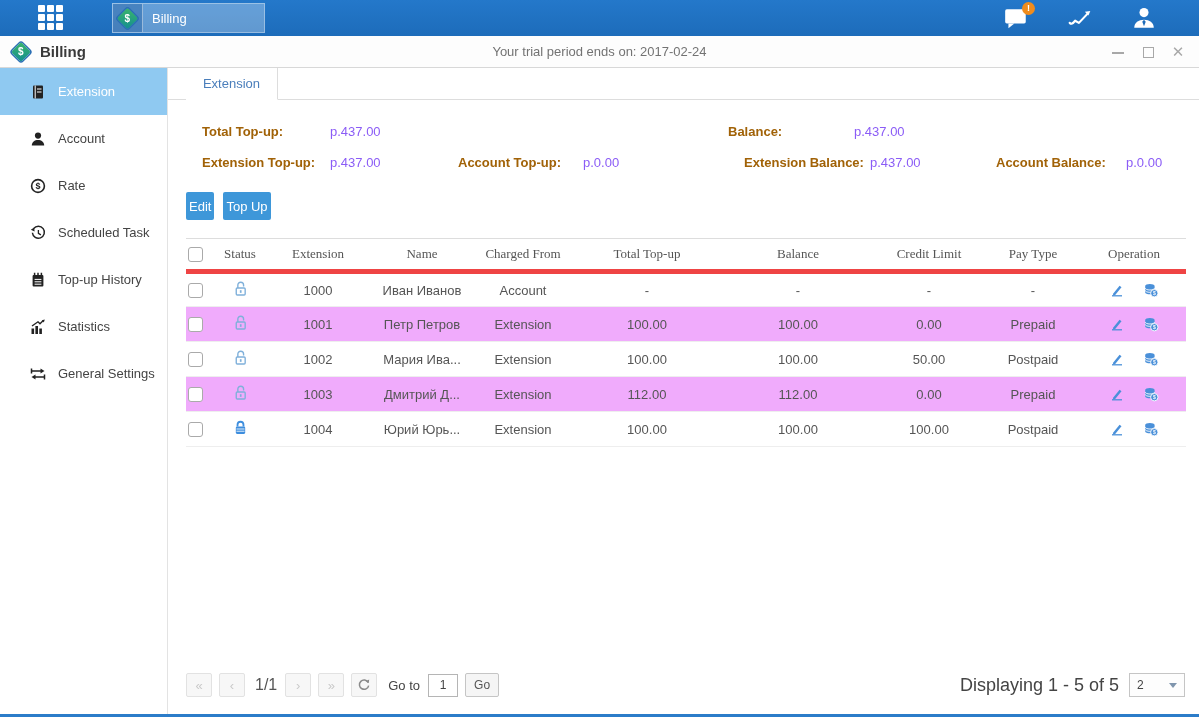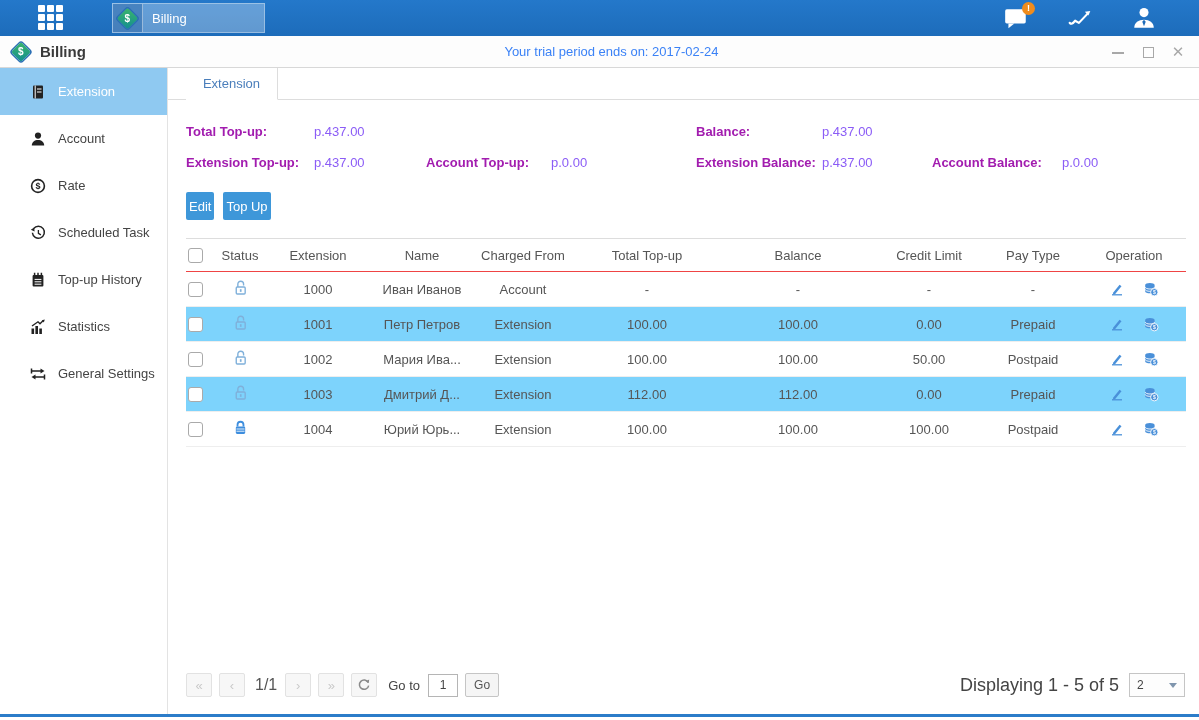--- a/index.html
+++ b/index.html
@@ -16,21 +16,21 @@
   .diamond { width:15px; height:15px; background:linear-gradient(135deg,#3ab56a,#148e91); transform:rotate(45deg); border-radius:2px; box-shadow:0 0 0 1.5px #2b6fb5; display:flex; align-items:center; justify-content:center; }
   .diamond i { transform:rotate(-45deg); font-style:normal; color:#fff; font-size:10px; font-weight:bold; line-height:1; }
   .topbar-icons { position:absolute; right:40px; top:0; height:36px; display:flex; align-items:center; gap:34px; }
   .tb-icon { position:relative; width:30px; height:28px; display:flex; align-items:center; justify-content:center; cursor:pointer; }
   .badge { position:absolute; top:-2px; right:-4px; width:13px; height:13px; background:#ef8c1d; border-radius:50%; color:#fff; font-size:9px; font-weight:bold; text-align:center; line-height:13px; }
 
   
   .titlebar { height:32px; background:#fdfdfd; border-bottom:1px solid #d8d8d8; display:flex; align-items:center; position:relative; }
   .titlebar .diamond { margin-left:14px; width:14px; height:14px; }
   .win-title { font-size:15px; font-weight:bold; color:#3a3a3a; margin-left:12px; }
-  .trial { position:absolute; left:50%; transform:translateX(-50%); color:#3b82f6; font-size:13px;margin-left:12px; }
+  .trial { position:absolute; left:50%; transform:translateX(-50%); color:#737373; font-size:13px; }
   .win-controls { position:absolute; right:14px; display:flex; align-items:center; gap:16px; }
   .wc { width:14px; height:14px; position:relative; cursor:pointer; }
   .wc-min::after { content:""; position:absolute; left:1px; right:1px; top:7px; height:2px; background:#a8a8a8; }
   .wc-max::after { content:""; position:absolute; left:2px; top:2px; width:9px; height:9px; border:1.5px solid #a8a8a8; }
   .wc-close { color:#a8a8a8; font-size:15px; line-height:14px; text-align:center; }
 
   
   .main { display:flex; height:649px; border-bottom:3px solid #2b7cc9; }
   .sidebar { width:168px; border-right:1px solid #e3e3e3; background:#fff; flex-shrink:0; }
   .side-item { height:47px; display:flex; align-items:center; padding-left:30px; cursor:pointer; font-size:13px; color:#444; }
@@ -39,36 +39,36 @@
 
   .content { flex:1; display:flex; flex-direction:column; min-width:0; }
 
   
   .tabstrip { height:32px; display:flex; border-bottom:1px solid #ddd; }
   .tab { width:92px; margin-left:18px; display:flex; align-items:center; justify-content:center; font-size:13px; color:#4a7ebb; background:#fff; border-right:1px solid #ddd; margin-bottom:-1px; border-bottom:1px solid #fff; cursor:pointer; }
 
   
   .summary { padding:16px 0 6px 18px; font-size:13px; }
   .sum-row { display:flex; height:31px; align-items:center; }
-  .sl { font-weight:bold; color:#a21caf; }
+  .sl { font-weight:bold; color:#a16207;margin-left:16px; }
   .sv { color:#8b5cf6; }
   .c1{width:128px;} .c2{width:112px;} .c3{width:125px;} .c4{width:145px;}
   .c5{width:126px;} .c6{width:110px;} .c7{width:130px;} .c8{flex:1;}
 
   
   .btnrow { padding:8px 0 0 18px; display:flex; gap:9px; }
   .btn-blue { background:#3e97d9; color:#fff; border:none; font-size:13px; font-family:inherit; padding:0 3px; height:28px; border-radius:2px; cursor:pointer; }
 
   
   .tablewrap { margin:18px 13px 0 18px; }
   table { border-collapse:collapse; width:1000px; table-layout:fixed; font-size:13px; color:#555; }
-  thead tr { border-top:1px solid #ddd; border-bottom:1px solid #ef4444; height:33px; }
+  thead tr { border-top:1px solid #ddd; border-bottom:5px solid #ef4444; height:33px;font-family:Liberation Serif, serif; }
   th { font-weight:normal; color:#555; text-align:center; }
   tbody tr { height:35px; border-bottom:1px solid #eee; }
-  tbody tr.alt { background:#7dd3fc; }
+  tbody tr.alt { background:#f0abfc; }
   td { text-align:center; overflow:hidden; white-space:nowrap; text-overflow:ellipsis; }
   .cb-cell { text-align:left; padding-left:2px; }
   .checkbox { width:15px; height:15px; border:1px solid #aaa; border-radius:3px; background:#fff; display:inline-block; vertical-align:middle; cursor:pointer; }
   .ops { display:flex; justify-content:center; gap:18px; align-items:center; }
   .op-icon { cursor:pointer; display:inline-flex; }
 
   
   .spacer { flex:1; }
   .footer { height:50px; display:flex; align-items:center; padding:0 14px 8px 18px; }
   .pgbtn { width:26px; height:24px; background:#f7f7f7; border:1px solid #e2e2e2; border-radius:2px; color:#c9c9c9; font-size:13px; display:flex; align-items:center; justify-content:center; margin-right:7px; cursor:pointer; }

